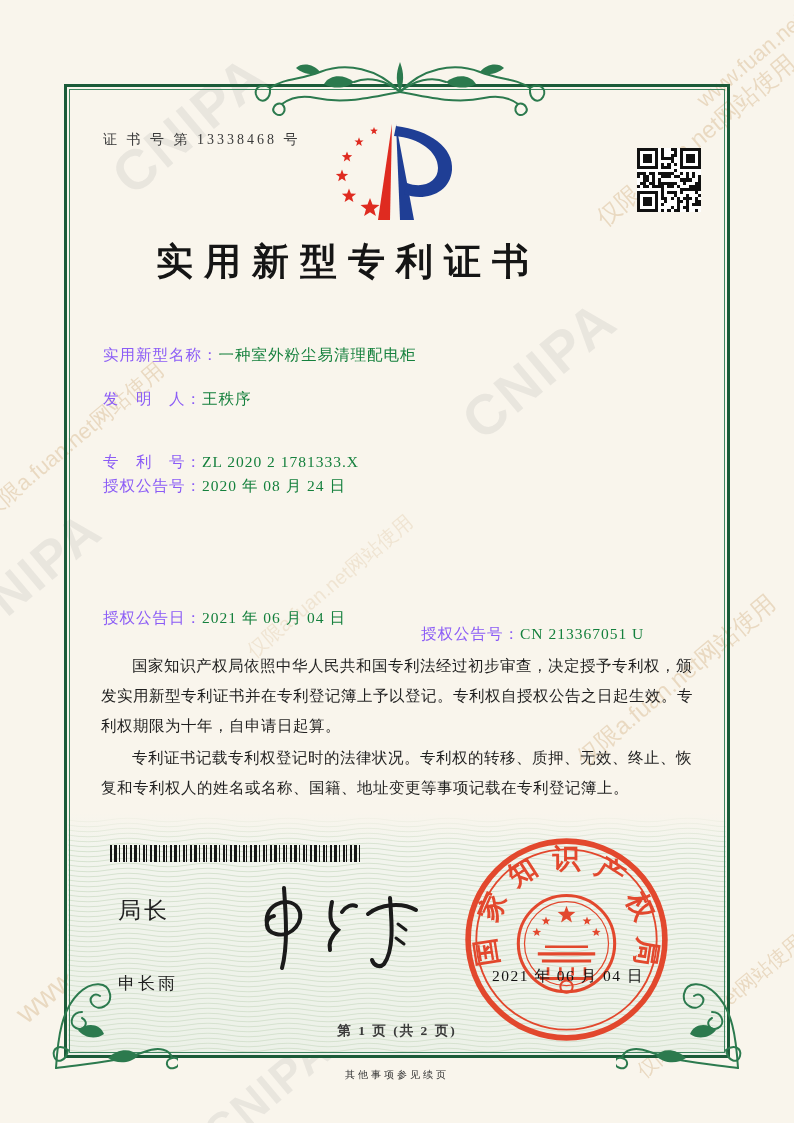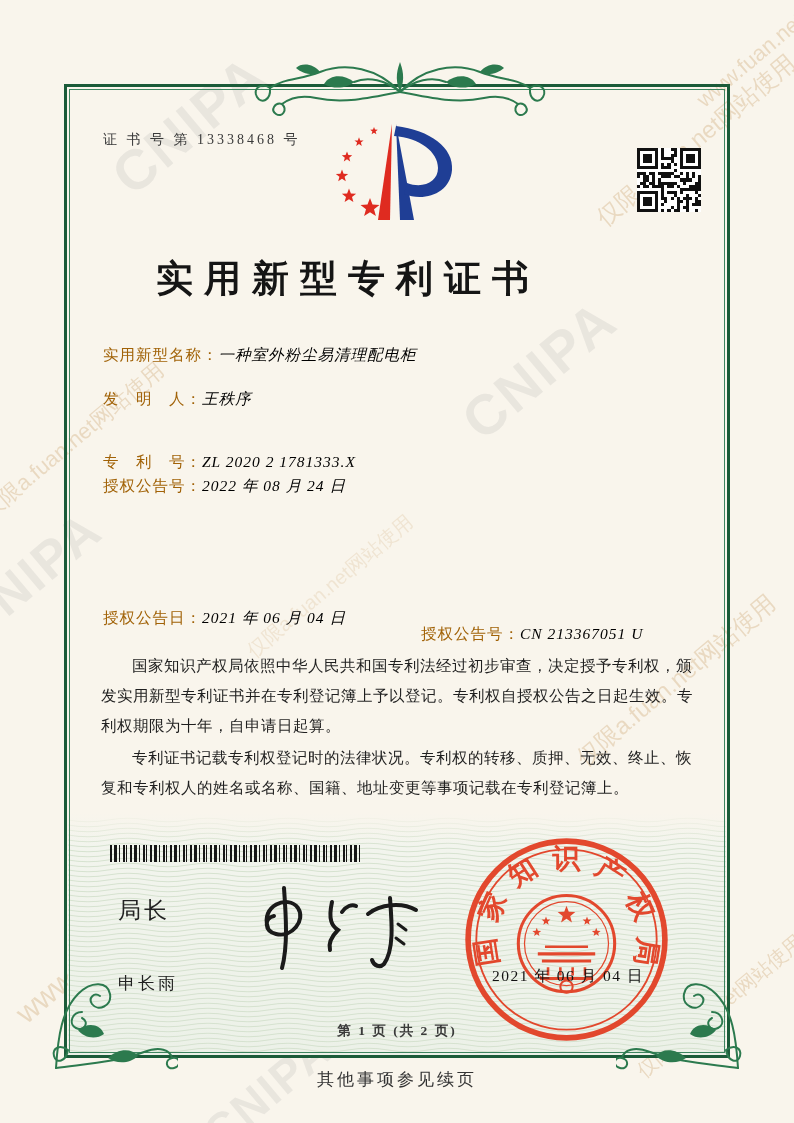--- a/index.html
+++ b/index.html
@@ -12,26 +12,26 @@
       font-family:"Liberation Sans","DejaVu Sans",sans-serif;pointer-events:none;z-index:0;}
   .wm-brand{color:#9a9a9a;opacity:.16;font-weight:700;letter-spacing:2px;}
   .wm-tan{color:#c79b62;opacity:.30;}
 
   
   .frame{position:absolute;left:64px;top:84px;width:666px;height:974px;box-sizing:border-box;
          border:3px solid #1b5b39;z-index:2;}
   .frame-inner{position:absolute;inset:2px;border:1px solid #3e8560;}
 
   .cert-number{position:absolute;left:103px;top:131px;font-size:14px;letter-spacing:3px;color:#3a3a3a;z-index:4;}
-  .title{position:absolute;left:0;top:254px;width:696px;text-align:center;font-size:37px;font-weight:700;
+  .title{position:absolute;left:0;top:237px;width:696px;text-align:center;font-size:37px;font-weight:700;
          letter-spacing:11px;color:#151515;z-index:4;}
 
   .field-row{position:absolute;left:103px;font-size:15.5px;color:#383838;letter-spacing:1px;z-index:4;white-space:nowrap;}
-  .field-label{color:#a16207;}
-  .field-value{color:#000000;font-style:italic;}
+  .field-label{color:#8b5cf6;}
+  .field-value{color:#15803d;}
   .grant-right{position:absolute;left:318px;top:16px;}
 
   .body-text{position:absolute;left:101px;top:651px;width:594px;font-size:15.5px;line-height:1.93;
              color:#1f1f1f;z-index:4;}
   .body-text p{margin:0 0 2px 0;text-indent:2em;letter-spacing:.5px;}
 
   
   .wave-panel{position:absolute;left:68px;top:812px;width:658px;height:243px;z-index:1;
               background:linear-gradient(#f3f5ee,#ecf1e8);}
   .wave-fade{position:absolute;left:68px;top:812px;width:658px;height:34px;z-index:1;
@@ -47,21 +47,21 @@
   .signer-name{position:absolute;left:118px;top:936px;font-size:17px;color:#222;
                font-family:"Liberation Sans","DejaVu Sans",sans-serif;letter-spacing:3px;z-index:4;margin-top:36px;}
   .signature{position:absolute;left:240px;top:876px;z-index:4;}
 
   .seal{position:absolute;left:464px;top:837px;z-index:5;opacity:.92;}
   .seal-date{position:absolute;left:478px;top:966px;width:180px;text-align:center;font-size:15.5px;
              color:#121212;letter-spacing:1.5px;z-index:6;}
 
   .page-indicator{position:absolute;left:0;top:1022px;width:794px;text-align:center;font-size:13.5px;
                   color:#3a3a3a;letter-spacing:2px;z-index:4;font-weight:bold;}
-  .continuation{position:absolute;left:0;top:1068px;width:794px;text-align:center;font-size:17px;
+  .continuation{position:absolute;left:0;top:1068px;width:794px;text-align:center;font-size:10px;
                 color:#333;letter-spacing:3px;z-index:3;}
 
   .ornament{z-index:3;pointer-events:none;}
   .mirror{transform:scaleX(-1);}
   .logo{position:absolute;left:332px;top:116px;z-index:4;}
   .qr{position:absolute;left:637px;top:148px;z-index:4;}
 </style>
 </head>
 <body>
 
@@ -334,21 +334,21 @@
   <div class="field-row" style="top:345px">
     <span class="field-label">实用新型名称：</span><span class="field-value">一种室外粉尘易清理配电柜</span>
   </div>
   <div class="field-row" style="top:389px">
     <span class="field-label">发　明　人：</span><span class="field-value">王秩序</span>
   </div>
   <div class="field-row" style="top:452px">
     <span class="field-label">专　利　号：</span><span class="field-value">ZL 2020 2 1781333.X</span>
   </div>
   <div class="field-row" style="top:476px">
-    <span class="field-label">授权公告号：</span><span class="field-value">2022 年 08 月 24 日</span>
+    <span class="field-label">授权公告号：</span><span class="field-value">2020 年 08 月 24 日</span>
   </div>
   <div class="field-row" style="top:608px;width:590px">
     <span class="field-label">授权公告日：</span><span class="field-value">2021 年 06 月 04 日</span>
     <span class="grant-right">
       <span class="field-label">授权公告号：</span><span class="field-value">CN 213367051 U</span>
     </span>
   </div>
 
   <div class="body-text">
     <p>国家知识产权局依照中华人民共和国专利法经过初步审查，决定授予专利权，颁发实用新型专利证书并在专利登记簿上予以登记。专利权自授权公告之日起生效。专利权期限为十年，自申请日起算。</p>

